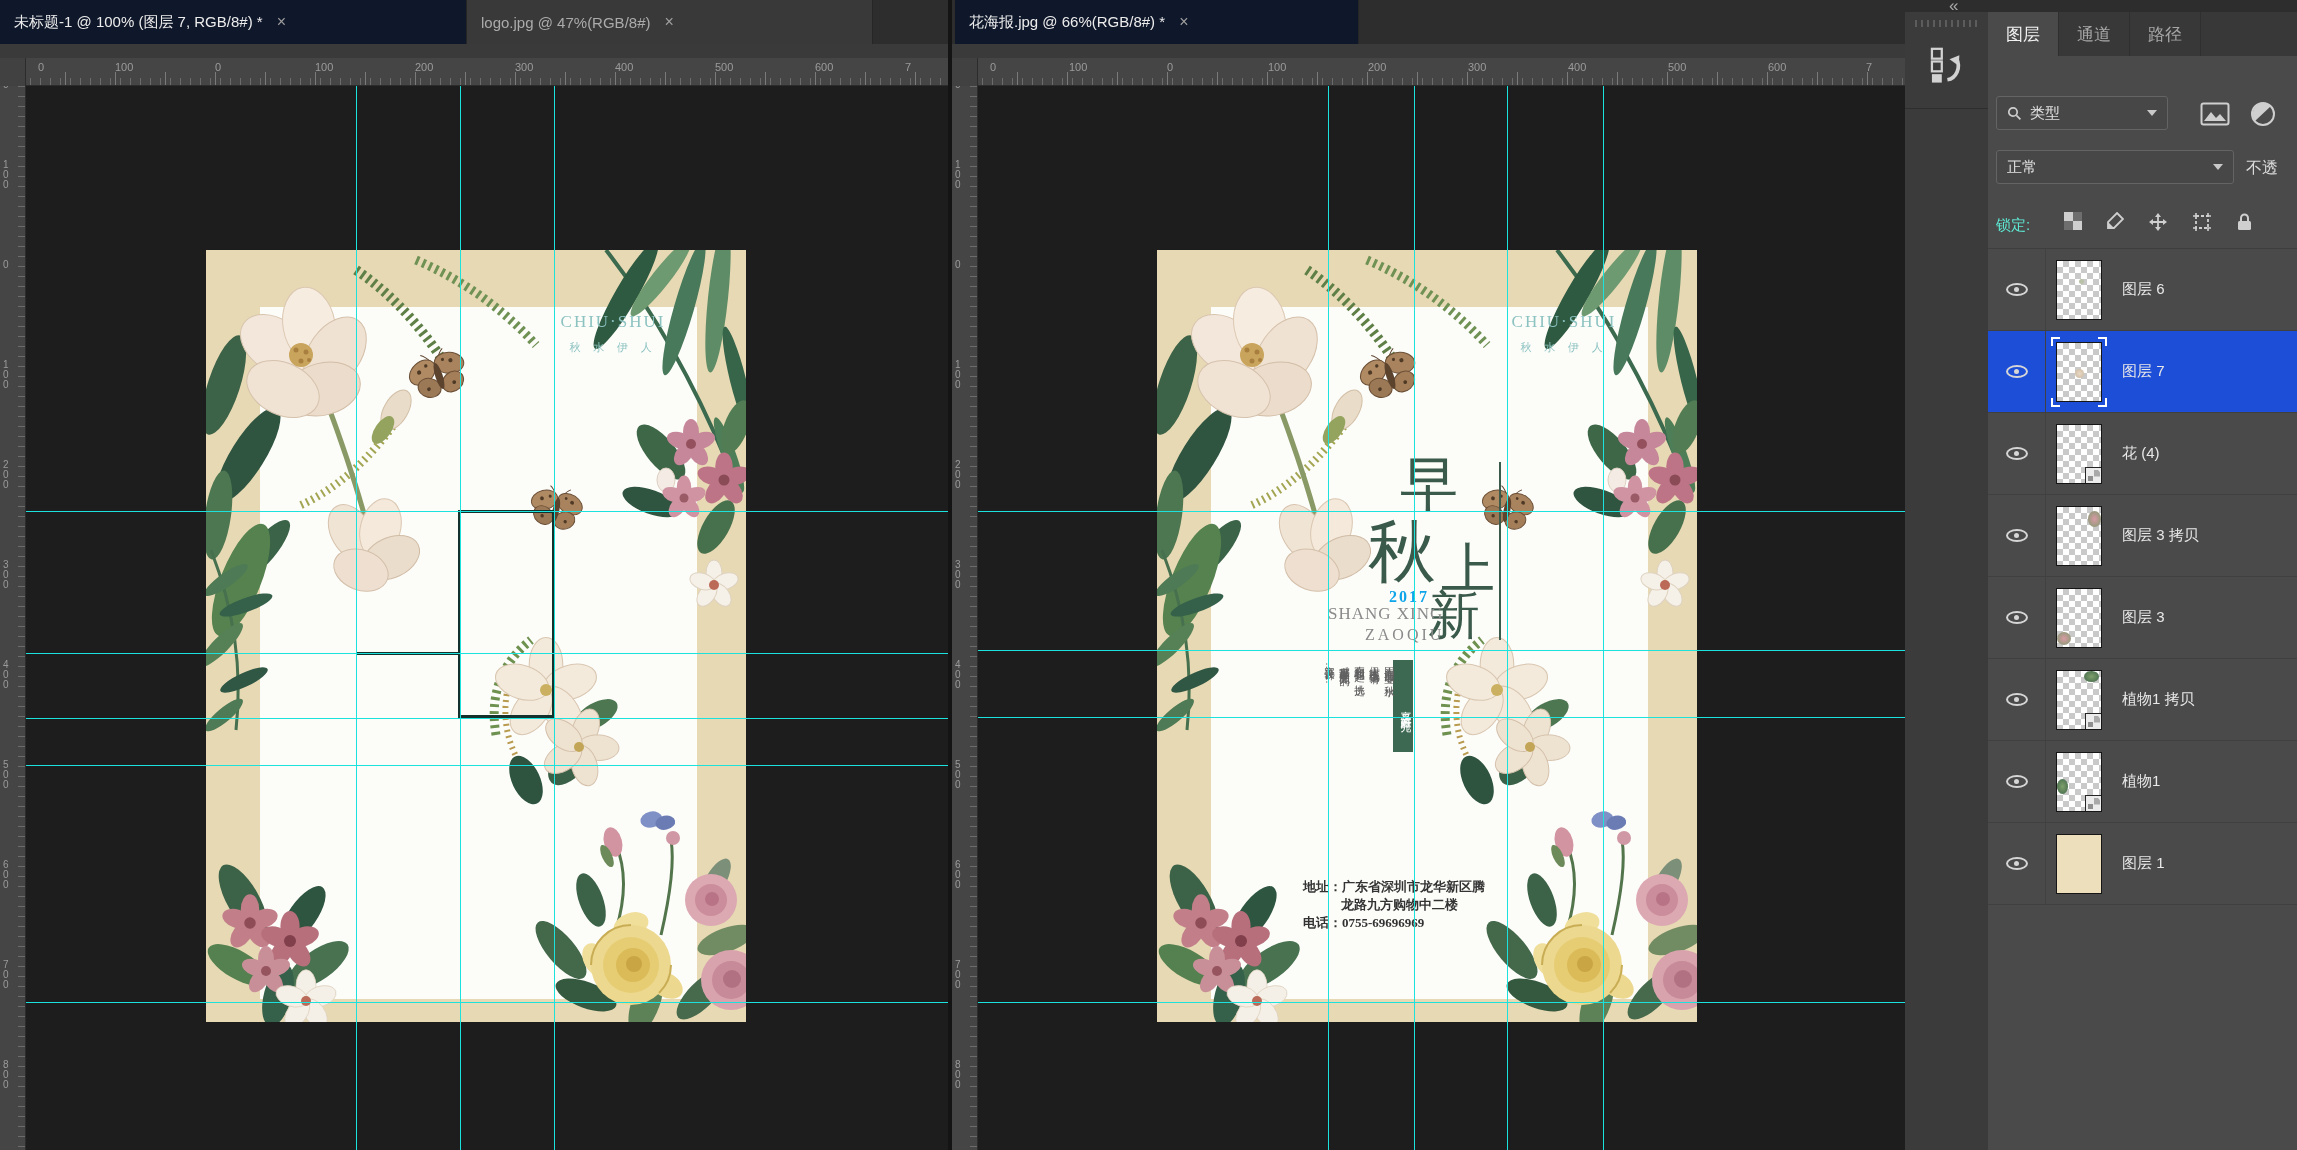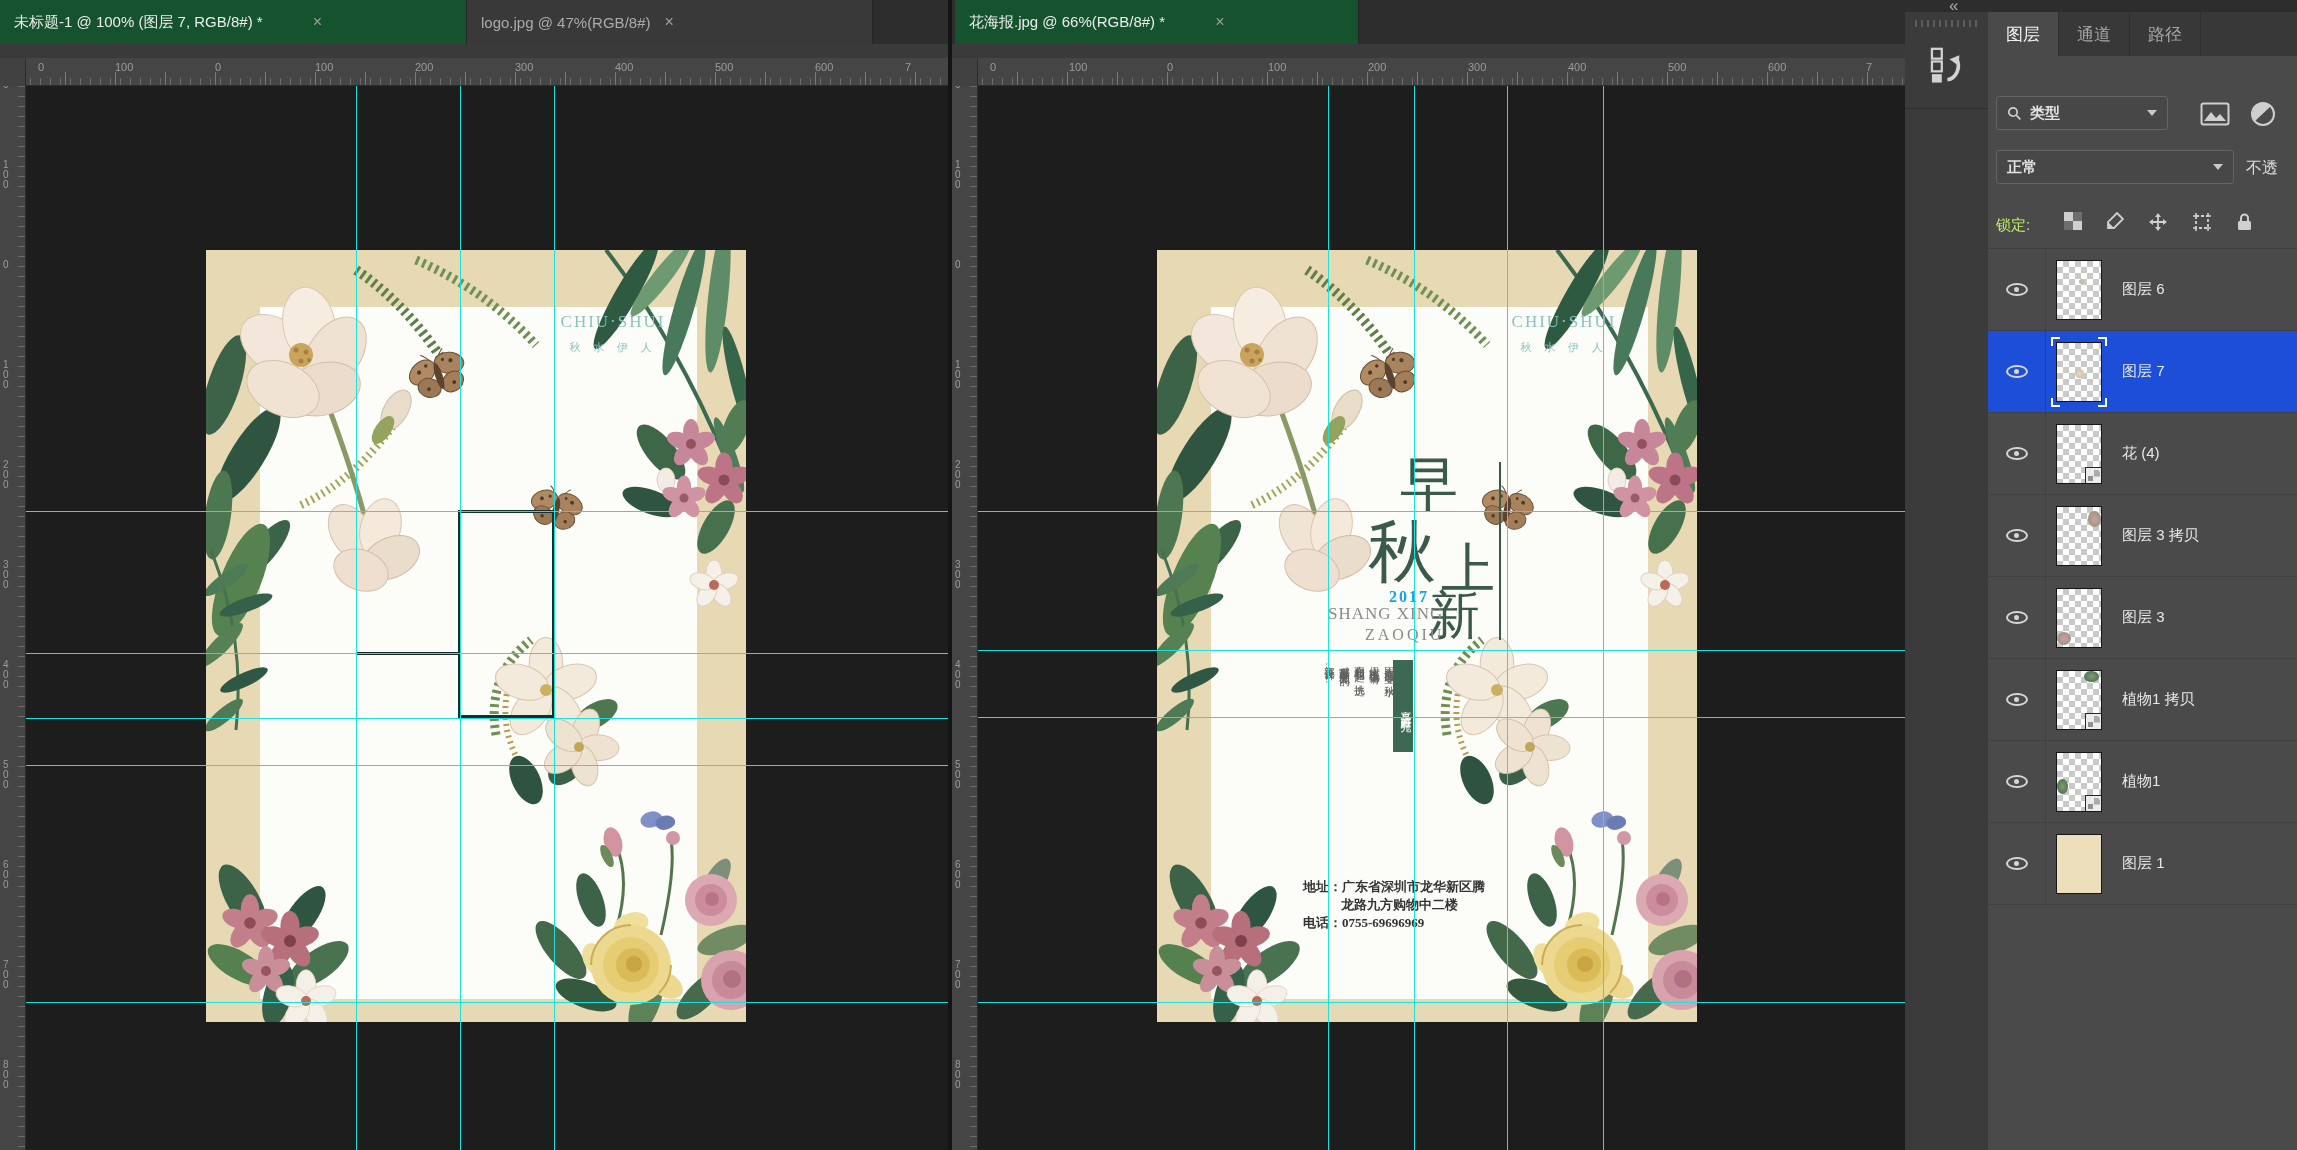--- a/index.html
+++ b/index.html
@@ -9,21 +9,21 @@
 
   
   .doc-window{position:absolute;top:0;bottom:0;background:#1d1d1d;}
   .w1{left:0;width:948px;}
   .w2{left:952px;width:953px;}
   .win-divider{position:absolute;top:0;bottom:0;left:948px;width:4px;background:#141414;}
 
   .tabbar{position:absolute;left:0;top:0;right:0;height:44px;background:#2d2d2d;display:flex;}
   .tab{display:flex;align-items:center;padding:0 14px;background:#393939;color:#ababab;
        font-size:15px;border-right:1px solid #262626;white-space:nowrap;overflow:hidden;}
-  .tab.active{background:#14532d;color:#ececec;gap:36px;}
+  .tab.active{background:#0f172a;color:#ececec;}
   .tab .tab-close{margin-left:14px;color:#9f9f9f;font-size:16px;}
   .subbar{position:absolute;left:0;top:44px;right:0;height:14px;background:#3a3a3a;}
   .hruler{position:absolute;left:0;top:58px;right:0;height:28px;background:#454545;
           border-bottom:1px solid #2c2c2c;overflow:hidden;}
   .hruler::before{content:"";position:absolute;left:0;right:0;bottom:0;height:7px;
           background:repeating-linear-gradient(to right,#6b6b6b 0 1px,transparent 1px 10px);}
   .hruler::after{content:"";position:absolute;left:15px;right:0;bottom:0;height:13px;
           background:repeating-linear-gradient(to right,#7a7a7a 0 1px,transparent 1px 50px);}
   .hlabel{position:absolute;top:3px;font-size:11px;color:#9b9b9b;}
   .corner{position:absolute;left:0;top:0;width:26px;height:28px;background:#414141;
@@ -79,27 +79,27 @@
   .strip-sep{position:absolute;left:0;top:96px;right:0;height:1px;background:#2e2e2e;}
 
   .panel{position:absolute;left:83px;top:12px;right:0;bottom:0;background:#383838;}
   .ptabs{position:absolute;left:0;top:0;right:0;height:44px;display:flex;background:#383838;}
   .ptab{padding:0 18px;display:flex;align-items:center;font-size:17px;color:#a6a6a6;
         border-right:1px solid #2f2f2f;}
   .ptab.active{background:#4a4a4a;color:#f2f2f2;}
   .pbody{position:absolute;left:0;top:44px;right:0;bottom:0;background:#4a4a4a;}
 
   .field{position:absolute;height:34px;background:#474747;border:1px solid #646464;border-radius:3px;
-         display:flex;align-items:center;color:#e0e0e0;font-size:15px;padding:0 10px;font-weight:bold;}
+         display:flex;align-items:center;color:#e0e0e0;font-size:15px;padding:0 10px;}
   .f-type{left:8px;top:40px;width:172px;}
   .f-blend{left:8px;top:94px;width:238px;}
   .caret{width:0;height:0;border-left:5px solid transparent;border-right:5px solid transparent;
          border-top:6px solid #c9c9c9;margin-left:auto;}
   .opacity-label{position:absolute;left:258px;top:102px;font-size:16px;color:#dcdcdc;white-space:nowrap;}
-  .lock-label{position:absolute;left:8px;top:160px;font-size:15px;color:#bef264;}
+  .lock-label{position:absolute;left:8px;top:160px;font-size:15px;color:#5eead4;}
   .lockicons{position:absolute;left:76px;top:156px;display:flex;gap:24px;}
   .row-sep{position:absolute;left:0;right:0;height:1px;background:#3e3e3e;}
 
   .layers{position:absolute;left:0;right:0;top:193px;bottom:0;overflow:hidden;}
   .lrow{height:82px;border-bottom:1px solid #404040;display:flex;align-items:center;position:relative;}
   .lrow.sel{background:#1d4ed8;}
   .eyecell{width:58px;height:100%;border-right:1px solid #414141;display:flex;align-items:center;justify-content:center;}
   .eye{width:22px;height:13px;border:2px solid #d6d6d6;border-radius:50%;position:relative;}
   .eye::after{content:"";position:absolute;left:50%;top:50%;width:5px;height:5px;margin:-2.5px;
               border-radius:50%;background:#d6d6d6;}

